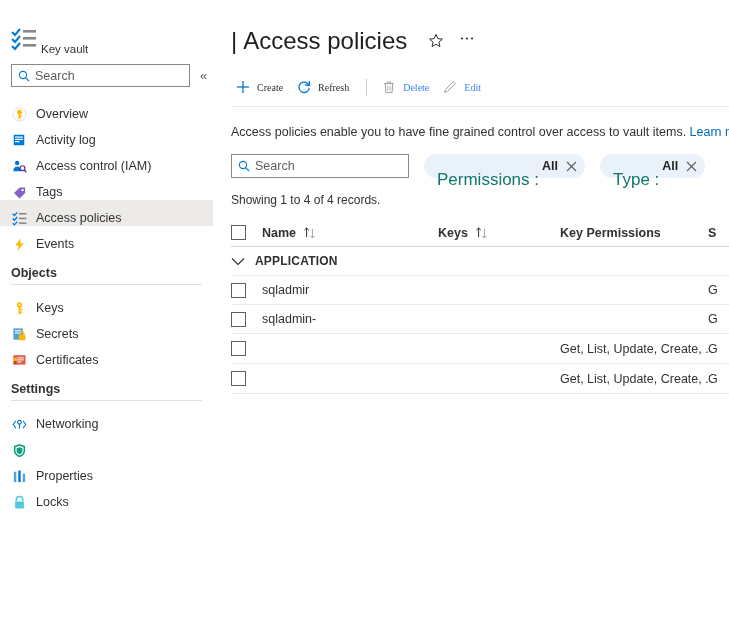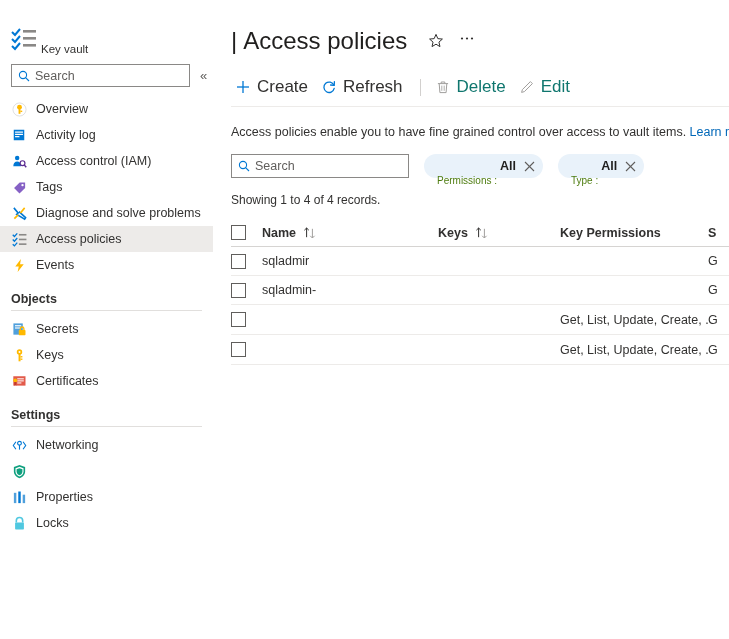--- a/index.html
+++ b/index.html
@@ -93,21 +93,21 @@
     font-size: 13px;
     cursor: pointer;
     user-select: none;
   }
 
   .nav-list {
     margin-top: 9px;
   }
   .nav-item {
     display: flex;
-    align-items: center;
+    align-items: flex-end;
     height: 26px;
     padding-left: 11px;
     cursor: pointer;
     position: relative;
     width: 213px;
     box-sizing: border-box;
   }
   .nav-item.selected {
     background: #edebe9;
   }
@@ -255,25 +255,26 @@
   .tb-btn .tb-ico {
     width: 16px;
     height: 16px;
     margin-right: 6px;
     display: flex;
     align-items: center;
     justify-content: center;
     flex: 0 0 16px;
   }
   .tb-btn .tb-lbl {
-    font-size: 17px;
-    color: #323130;
+    font-size: 10px;
+    color: #323130;
+    font-family: Liberation Serif, serif;
   }
   .tb-btn.disabled .tb-lbl {
-    color: #0f766e;
+    color: #3b82f6;
   }
   .tb-divider {
     width: 1px;
     height: 17px;
     background: #d2d0ce;
     margin: 0 10px 0 8px;
   }
   .tb-rule {
     height: 1px;
     background: #edebe9;
@@ -323,22 +324,22 @@
     align-items: center;
     height: 24px;
     background: #e9f2fa;
     border-radius: 12px;
     padding: 0 8px 0 13px;
     margin-left: 15px;
     cursor: pointer;
     white-space: nowrap;
   }
   .pill .pk {
-    font-size: 10px;
-    color: #4d7c0f;
+    font-size: 17px;
+    color: #0f766e;
     margin-top: 28px;
   }
   .pill .pv {
     font-size: 12.5px;
     color: #201f1e;
     font-weight: bold;
     margin-left: 3px;
   }
   .pill .px {
     margin-left: 8px;
@@ -503,30 +504,20 @@
       <div class="nav-item">
         <span class="nico">
           <svg width="15" height="15" viewBox="0 0 16 16">
             <path d="M2.2,8.6 L8.2,2.6 L14,2.6 L14,8.4 L8,14.4 Z" fill="#8661c5"></path>
             <circle cx="11.2" cy="5.4" r="1.25" fill="#ffffff"></circle>
           </svg>
         </span>
         <span class="ntext">Tags</span>
       </div>
 
-      <div class="nav-item">
-        <span class="nico">
-          <svg width="15" height="15" viewBox="0 0 16 16">
-            <path d="M2,2 L6.5,7.5 L5,9 L13.5,14 L14.5,12.5 L7.5,6" stroke="#0078d4" stroke-width="1.7" fill="none"></path>
-            <path d="M13.5,2 L9,7.5" stroke="#ffb900" stroke-width="1.7" fill="none"></path>
-            <path d="M2.5,13.5 L6.5,9.5" stroke="#ffb900" stroke-width="1.7" fill="none"></path>
-          </svg>
-        </span>
-        <span class="ntext">Diagnose and solve problems</span>
-      </div>
 
       <div class="nav-item selected">
         <span class="nico">
           <svg width="15" height="15" viewBox="0 0 16 16">
             <path d="M0.8,3 L2.6,4.8 L5.6,1.4" stroke="#0078d4" stroke-width="1.4" fill="none"></path>
             <path d="M0.8,8 L2.6,9.8 L5.6,6.4" stroke="#0078d4" stroke-width="1.4" fill="none"></path>
             <path d="M0.8,13 L2.6,14.8 L5.6,11.4" stroke="#0078d4" stroke-width="1.4" fill="none"></path>
             <rect x="7.4" y="2.1" width="8" height="1.7" fill="#8a8886"></rect>
             <rect x="7.4" y="7.1" width="8" height="1.7" fill="#8a8886"></rect>
             <rect x="7.4" y="12.1" width="8" height="1.7" fill="#8a8886"></rect>
@@ -544,40 +535,40 @@
         <span class="ntext">Events</span>
       </div>
     </div>
 
     <div class="nav-section">Objects</div>
     <div class="nav-divider"></div>
     <div>
       <div class="nav-item">
         <span class="nico">
           <svg width="15" height="15" viewBox="0 0 16 16">
+            <circle cx="8" cy="4.2" r="2.9" fill="#ffb900"></circle>
+            <circle cx="8" cy="4.2" r="1.05" fill="#ffffff"></circle>
+            <rect x="7" y="6.2" width="2.1" height="8" fill="#ffb900"></rect>
+            <rect x="9.1" y="8.6" width="2" height="1.5" fill="#ffb900"></rect>
+            <rect x="9.1" y="11.2" width="2" height="1.5" fill="#ffb900"></rect>
+          </svg>
+        </span>
+        <span class="ntext">Keys</span>
+      </div>
+      <div class="nav-item">
+        <span class="nico">
+          <svg width="15" height="15" viewBox="0 0 16 16">
             <rect x="1.5" y="1.5" width="10" height="12" fill="#50a0dc"></rect>
             <rect x="3.2" y="3.4" width="6.6" height="1.2" fill="#ffffff"></rect>
             <rect x="3.2" y="5.8" width="6.6" height="1.2" fill="#ffffff"></rect>
             <rect x="7.2" y="8.6" width="7.2" height="5.4" rx="0.7" fill="#ffb900"></rect>
             <path d="M8.9,8.6 L8.9,7.2 A1.9,1.9 0 0 1 12.7,7.2 L12.7,8.6" stroke="#ffb900" stroke-width="1.4" fill="none"></path>
           </svg>
         </span>
         <span class="ntext">Secrets</span>
-      </div>
-      <div class="nav-item">
-        <span class="nico">
-          <svg width="15" height="15" viewBox="0 0 16 16">
-            <circle cx="8" cy="4.2" r="2.9" fill="#ffb900"></circle>
-            <circle cx="8" cy="4.2" r="1.05" fill="#ffffff"></circle>
-            <rect x="7" y="6.2" width="2.1" height="8" fill="#ffb900"></rect>
-            <rect x="9.1" y="8.6" width="2" height="1.5" fill="#ffb900"></rect>
-            <rect x="9.1" y="11.2" width="2" height="1.5" fill="#ffb900"></rect>
-          </svg>
-        </span>
-        <span class="ntext">Keys</span>
       </div>
       <div class="nav-item">
         <span class="nico">
           <svg width="15" height="15" viewBox="0 0 16 16">
             <rect x="1.4" y="2.4" width="13" height="10" fill="#e25a4a"></rect>
             <rect x="5.6" y="4.6" width="7" height="1.1" fill="#ffffff"></rect>
             <rect x="5.6" y="6.8" width="7" height="1.1" fill="#ffffff"></rect>
             <rect x="5.6" y="9" width="4.4" height="1.1" fill="#ffffff"></rect>
             <circle cx="3.5" cy="7" r="2.1" fill="#ffb900"></circle>
             <path d="M2.4,8.6 L2.4,12.4 L3.5,11.4 L4.6,12.4 L4.6,8.6 Z" fill="#c23b2b"></path>
@@ -774,20 +765,28 @@
           </span>
         </div>
         <div class="c-keyperm">
           <span class="hdr-txt">Key Permissions</span>
         </div>
         <div class="c-secperm">
           <span class="hdr-txt">S</span>
         </div>
       </div>
 
+      <div class="grid-row group">
+        <div class="grp-chev">
+          <svg width="14" height="9" viewBox="0 0 14 9">
+            <path d="M1,1.5 L7,7.5 L13,1.5" stroke="#323130" stroke-width="1.15" fill="none"></path>
+          </svg>
+        </div>
+        <span class="grp-label">APPLICATION</span>
+      </div>
 
       <div class="grid-row">
         <div class="cb-cell">
           <div class="cbx"></div>
         </div>
         <div class="c-name">
             <span class="cell-txt">sqladmir</span>
           </div>
         <div class="c-email">
             <span class="cell-txt"></span>

